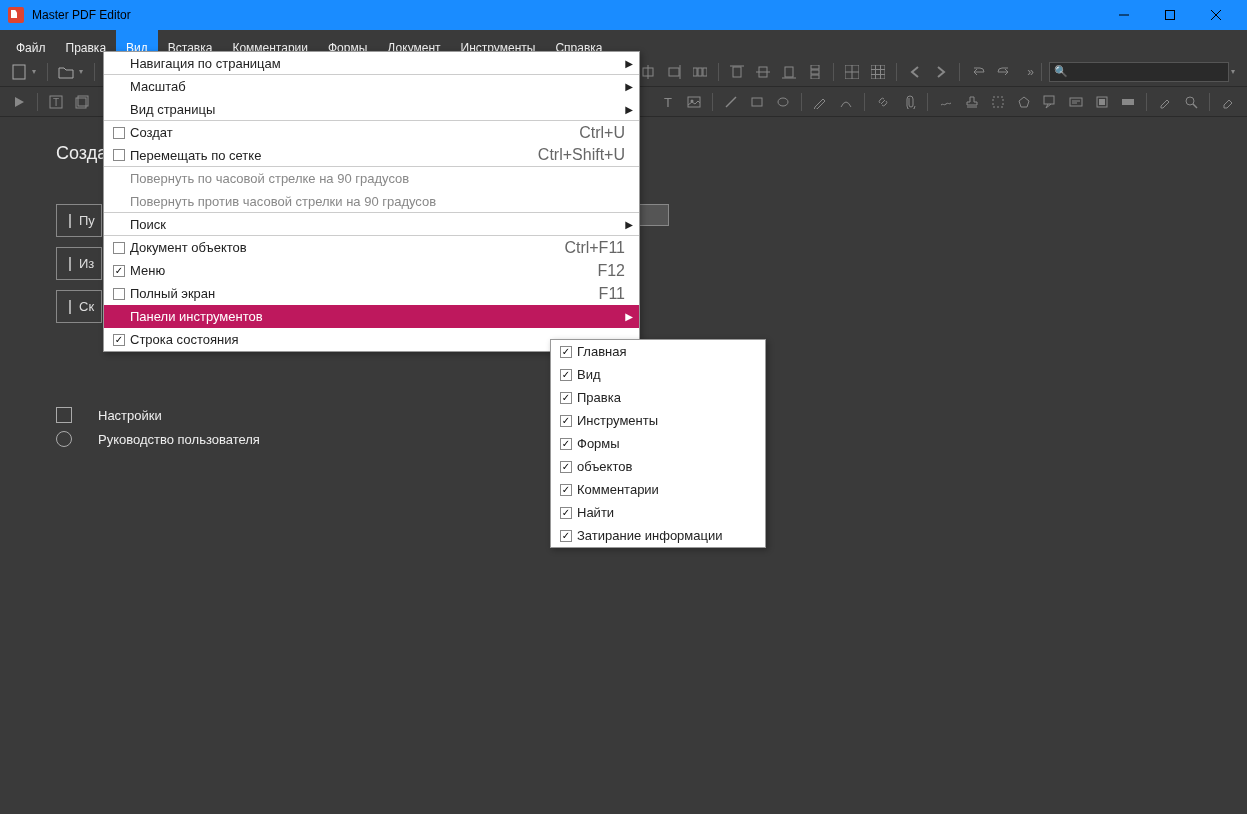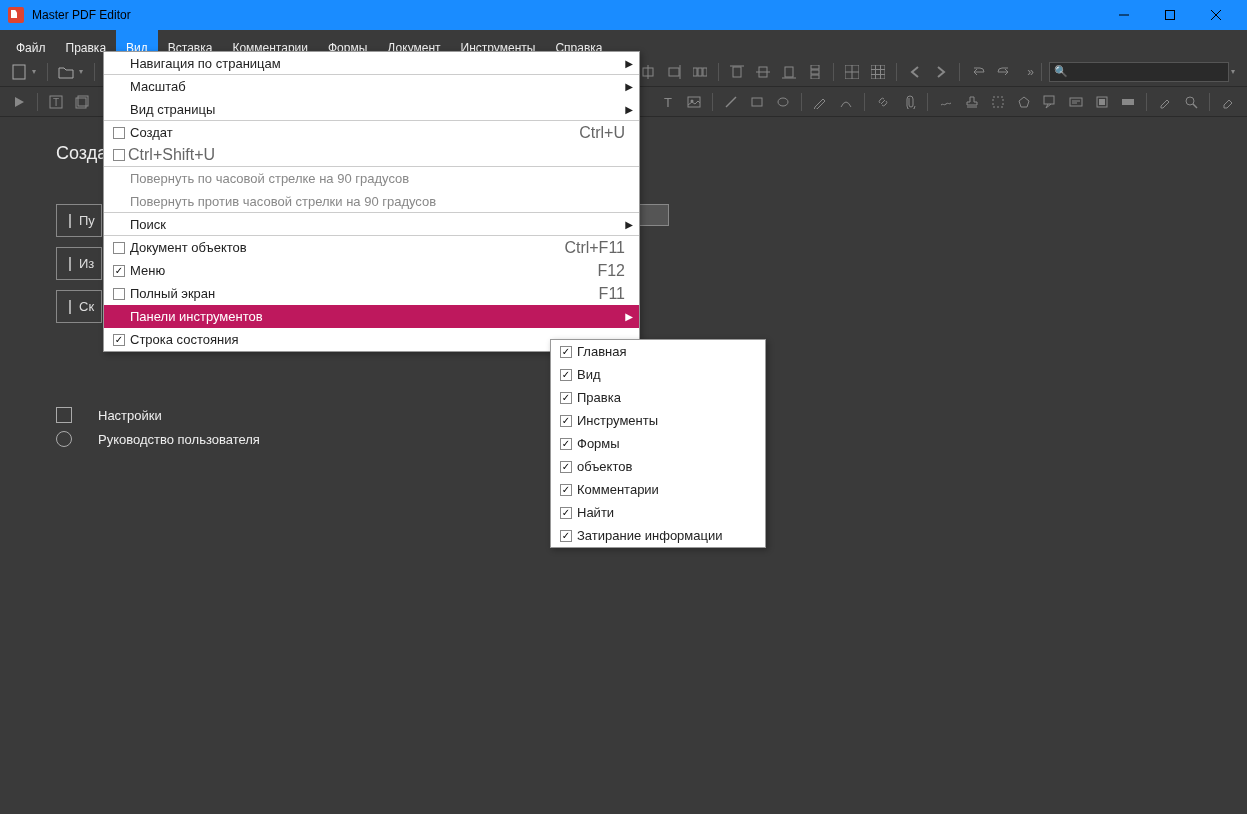--- a/index.html
+++ b/index.html
@@ -383,20 +383,21 @@
     <span class="checkbox-slot">
         <span class="checkbox"></span>
       </span>
     <span class="label">Создат</span>
     <span class="shortcut">Ctrl+U</span>
   </div>
   <div class="row sep-after">
     <span class="checkbox-slot">
         <span class="checkbox"></span>
       </span>
+    <span class="label">Перемещать по сетке</span>
     <span class="shortcut">Ctrl+Shift+U</span>
   </div>
   <div class="row disabled">
     <span class="checkbox-slot"></span>
     <span class="label">Повернуть по часовой стрелке на 90 градусов</span>
   </div>
   <div class="row sep-after disabled">
     <span class="checkbox-slot"></span>
     <span class="label">Повернуть  против часовой стрелки на 90 градусов</span>
   </div>

